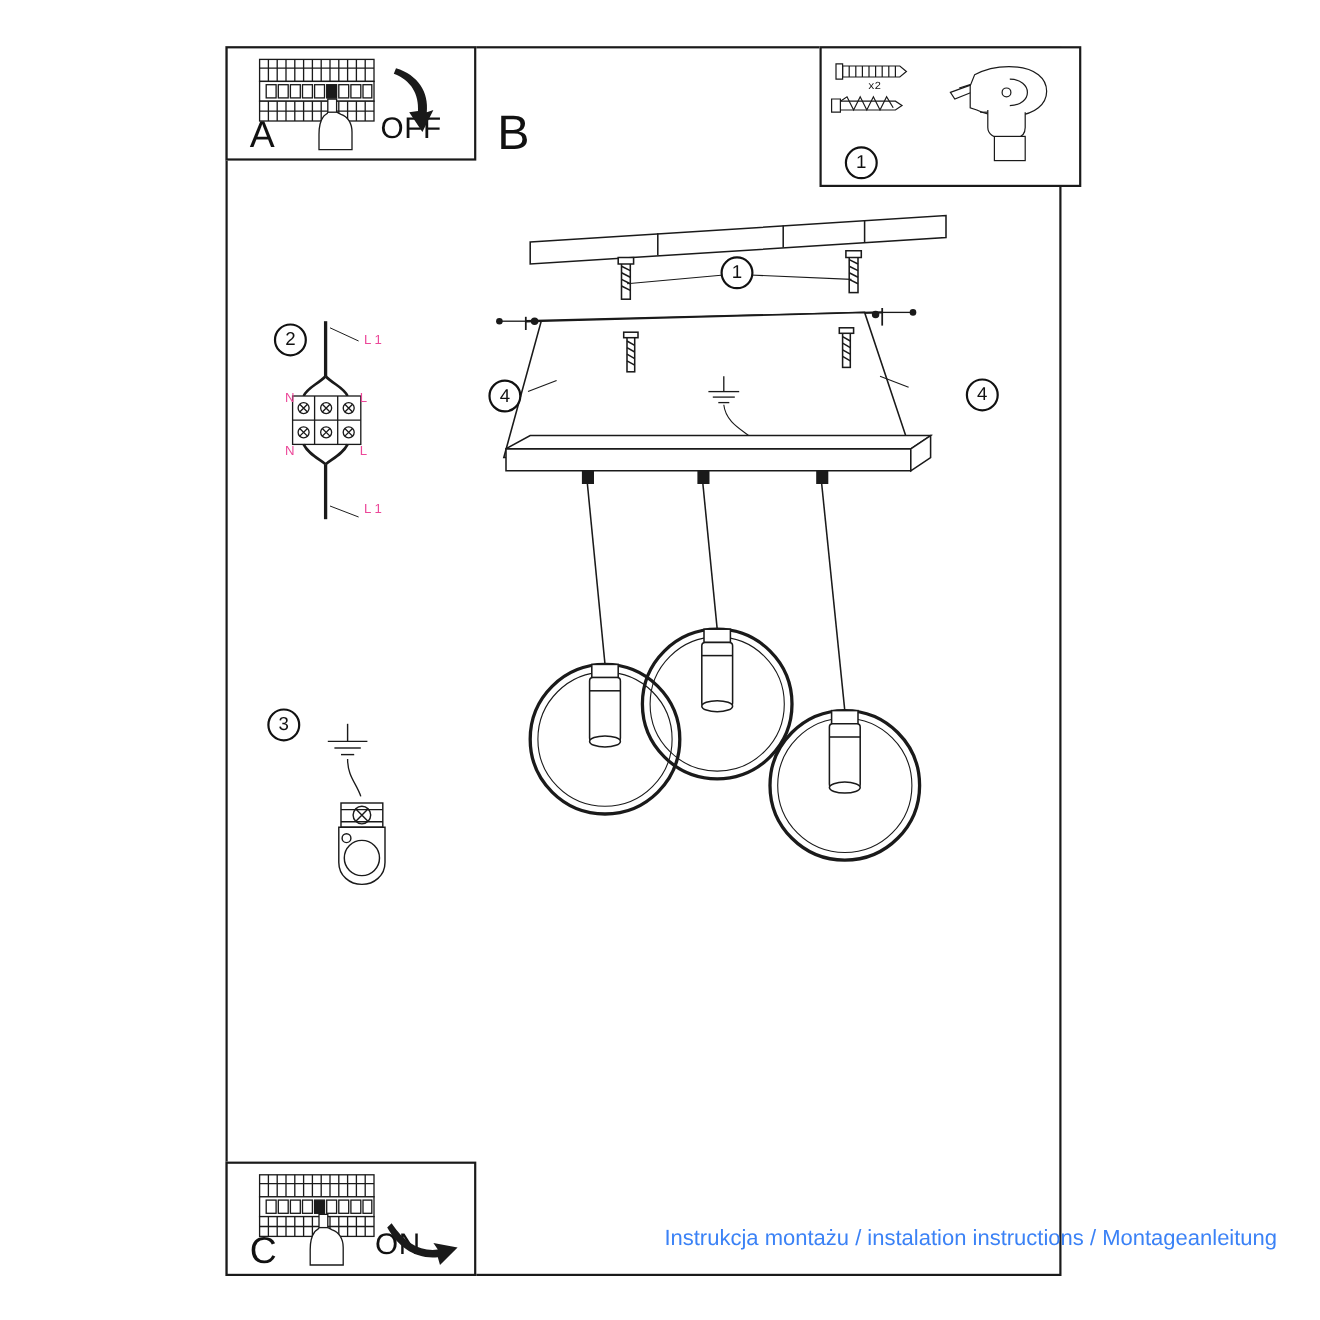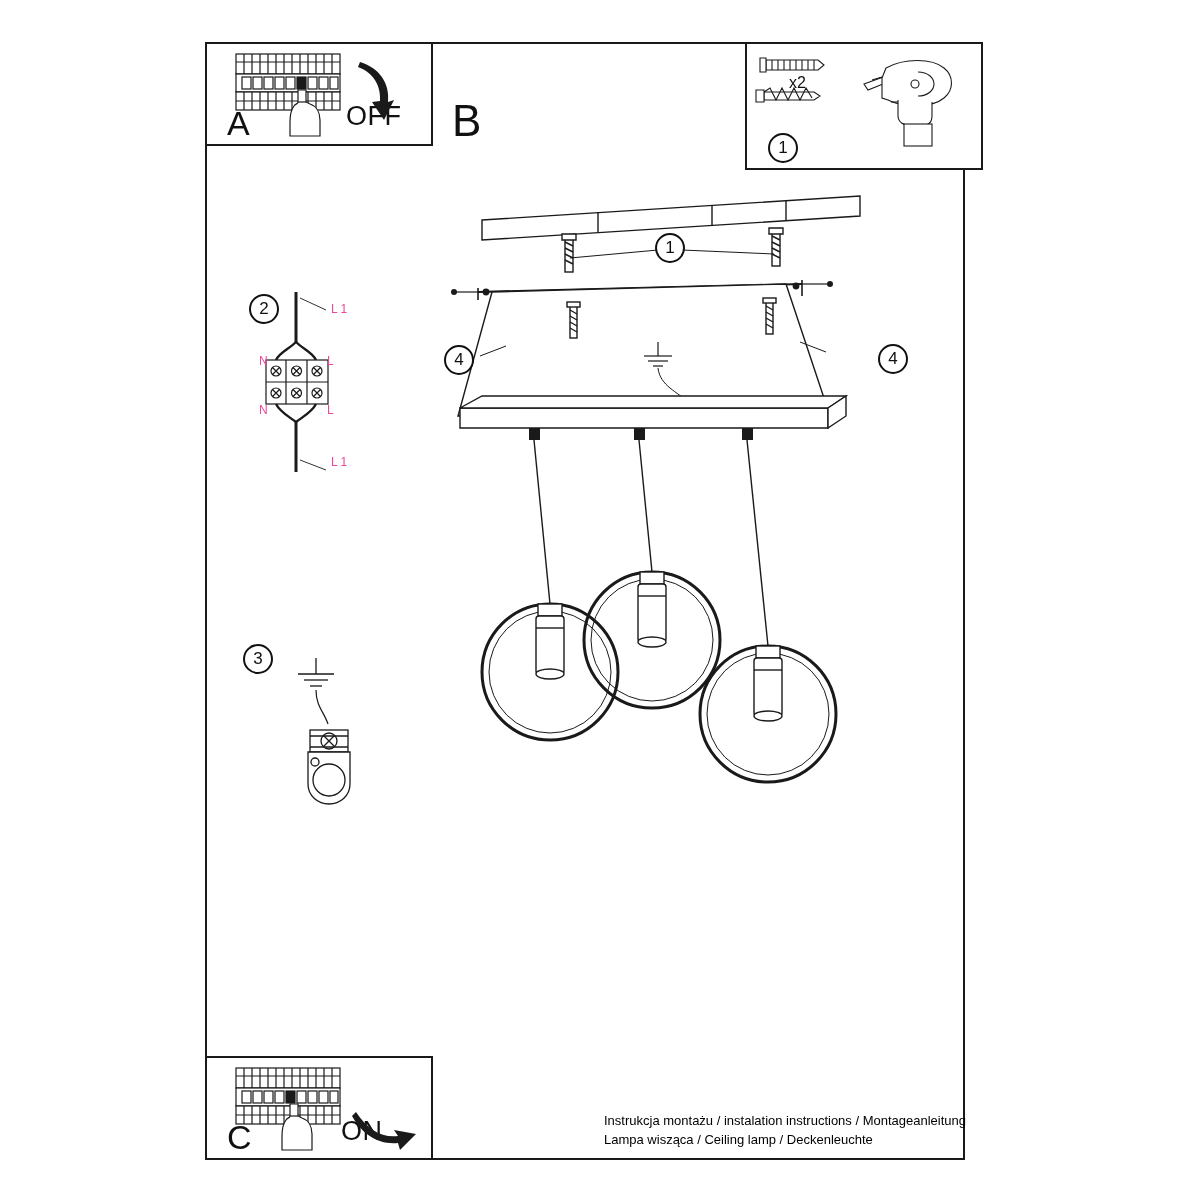--- a/index.html
+++ b/index.html
@@ -36,43 +36,44 @@
     color: #111;
     line-height: 1;
     letter-spacing: 0.5px;
   }
   .tiny-label {
     font-size: 12px;
     color: #ec4899;
     line-height: 1;
   }
   .x2 {
-    font-size: 16px;
+    font-size: 10px;
     color: #111;
+    font-family: Liberation Mono, monospace;
   }
 
   
   .circ {
     width: 30px;
     height: 30px;
     border: 2px solid #111;
     border-radius: 50%;
     box-sizing: border-box;
     display: flex;
     align-items: center;
     justify-content: center;
     font-size: 17px;
     color: #111;
     background: #fff;
   }
 
   
   .footer-text {
-    font-size: 13px;
-    color: #000000;
+    font-size: 20px;
+    color: #3b82f6;
     line-height: 1.45;
     white-space: nowrap;
   }
 
   svg { display: block; overflow: visible; }
 </style>
 </head>
 <body>
 
 <div id="sheet">
@@ -432,16 +433,15 @@
         <path d="M62 56 L70 56"></path>
       </g>
       <g fill="#1a1a1a">
         <path d="M128 52 C140 70 154 78 170 76 L166 70 L188 74 L172 90 L170 83 C150 85 134 74 124 56 Z"></path>
       </g>
     </svg>
   </div>
 
   <div class="abs" style="left:604px; top:1112px;">
     <div class="footer-text">Instrukcja montażu / instalation instructions / Montageanleitung</div>
-    <div class="footer-text">Lampa wisząca / Ceiling lamp / Deckenleuchte</div>
   </div>
 
 </div>
 
 </body></html>

